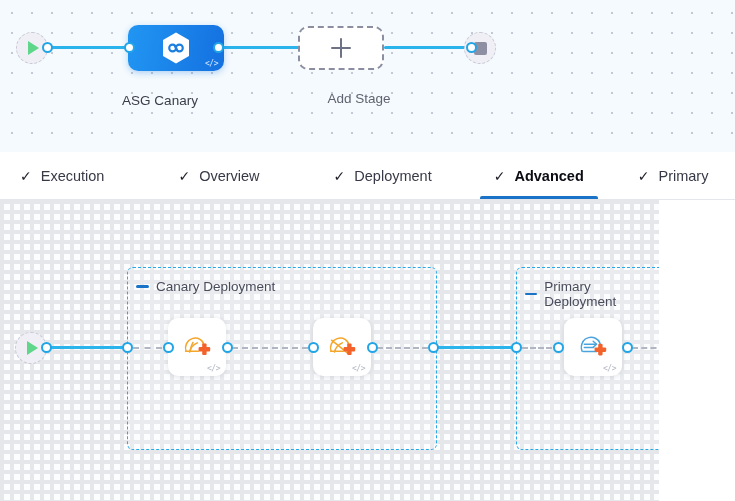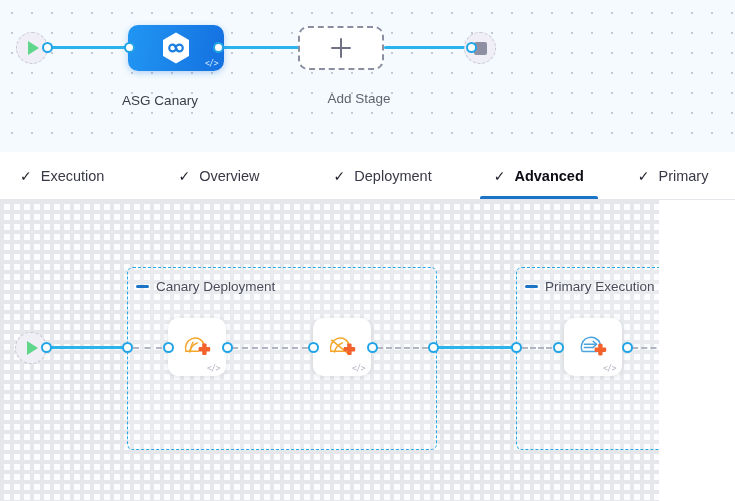--- a/index.html
+++ b/index.html
@@ -262,21 +262,21 @@
     </div>
     <div class="port" style="left:367px;top:142px;"></div>
     <div class="link-dash" style="left:377px;top:147px;width:51px;"></div>
     <div class="port" style="left:428px;top:142px;"></div>
 
     <div class="link" style="left:437px;top:146px;width:80px;"></div>
 
     <div class="group-box" style="left:516px;top:67px;width:168px;height:183px;"></div>
     <div class="group-label" style="left:525px;top:79px;">
       <span class="group-dash"></span>
-      <span>Primary Execution</span>
+      <span>Primary Deployment</span>
     </div>
 
     <div class="port" style="left:511px;top:142px;"></div>
     <div class="link-dash" style="left:522px;top:147px;width:30px;"></div>
     <div class="port" style="left:553px;top:142px;"></div>
 
     <div class="step-node" style="left:564px;top:118px;">
       <svg class="step-icon" width="38" height="34" viewBox="0 0 38 34">
         <g fill="none" stroke="#4aa3dd" stroke-width="1.5" stroke-linecap="round" stroke-linejoin="round">
           <path d="M9 12.4 C11.4 8.6 17 7.2 21.4 9.2 C25.8 11.2 27.4 16.4 26 20.4"></path>

